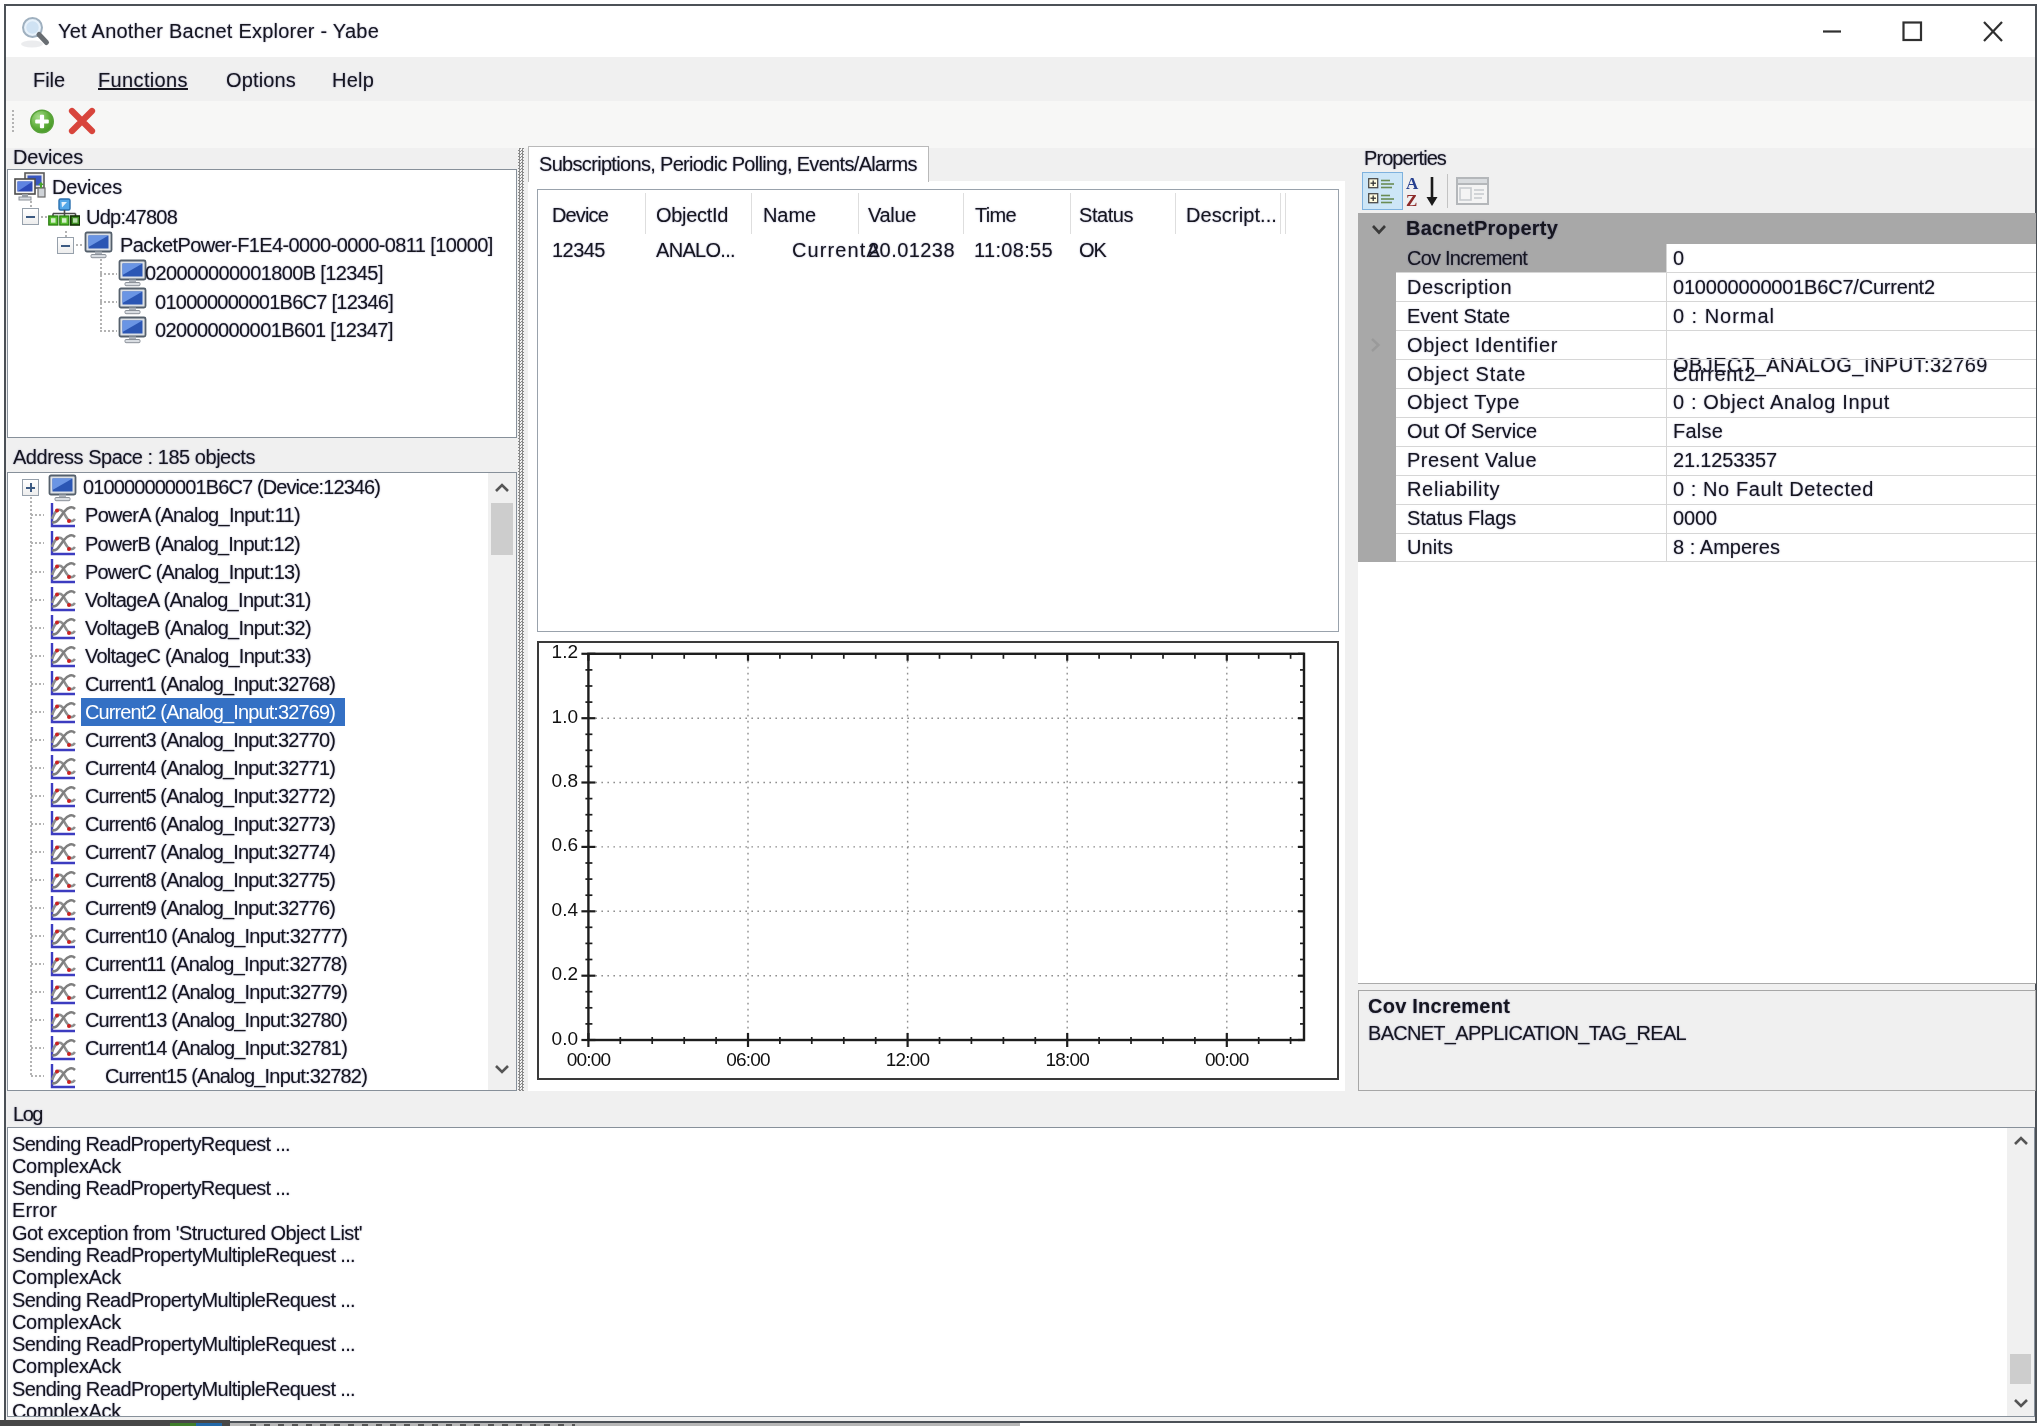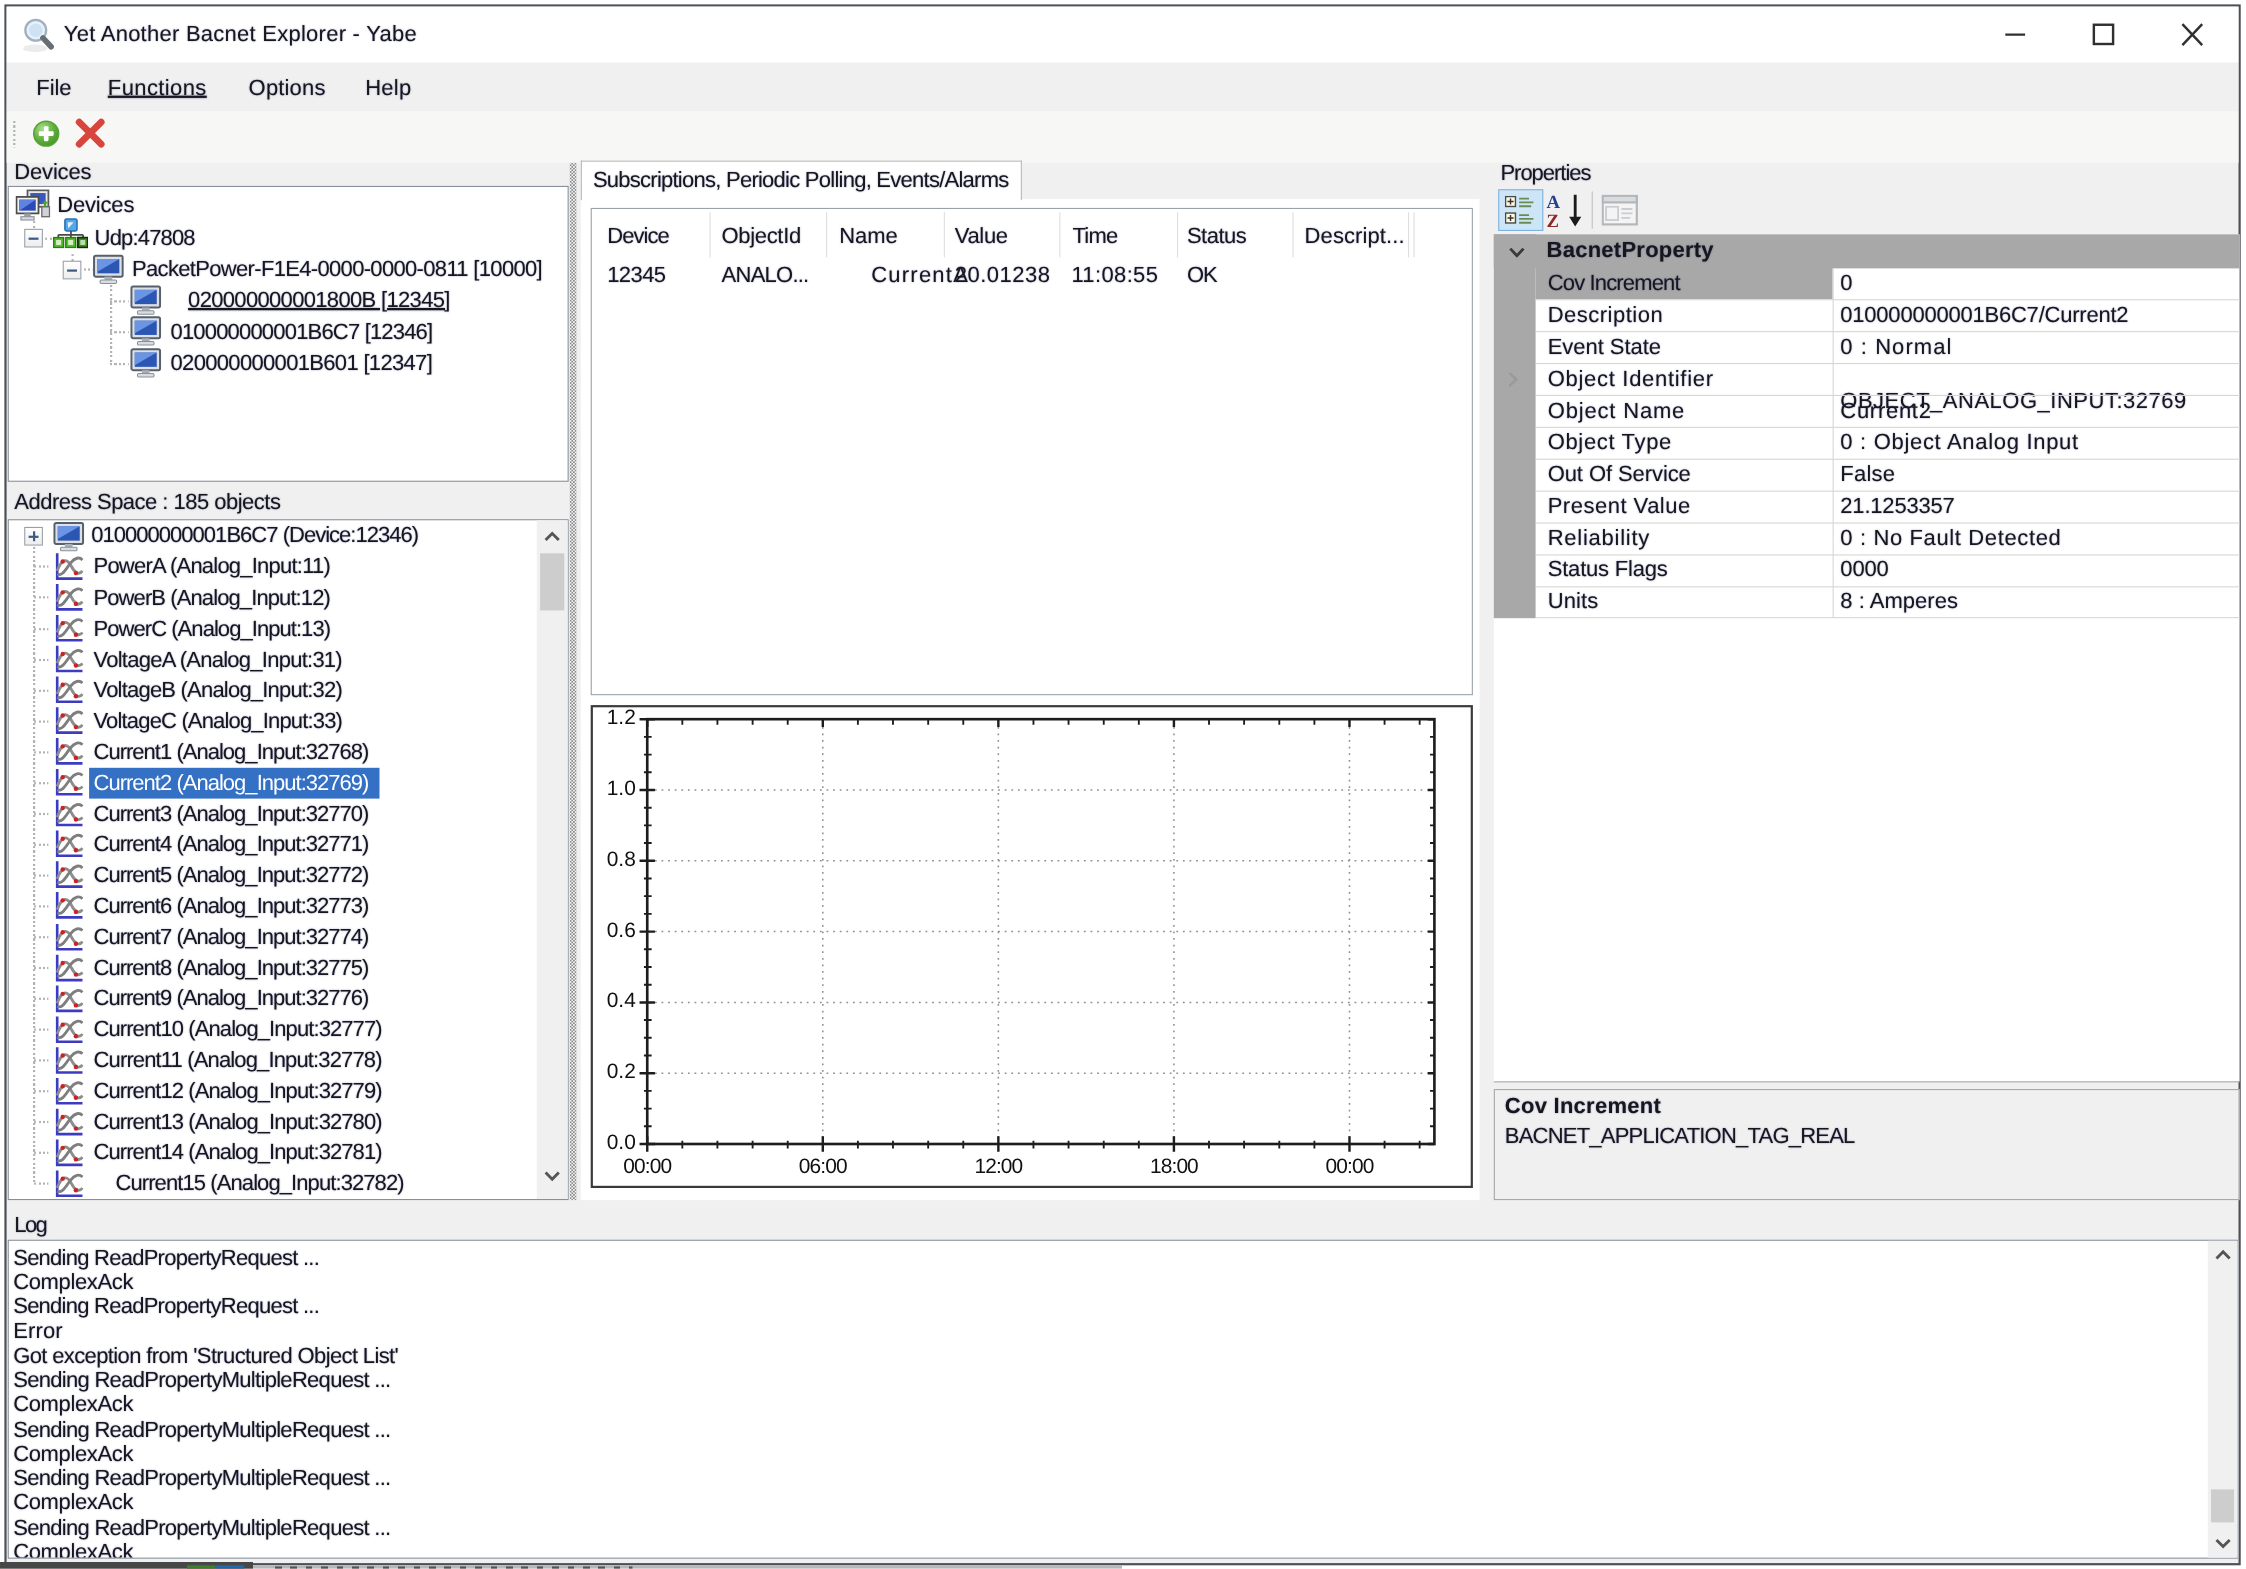--- a/index.html
+++ b/index.html
@@ -117,21 +117,21 @@
   </svg>
   <div class="t" style="left:120px;top:235px;letter-spacing:-0.61px;">PacketPower-F1E4-0000-0000-0811 [10000]</div>
 
   <svg class="abs" style="left:118px;top:259px;" width="30" height="28" viewBox="0 0 30 28">
     <rect x="1.5" y="1.5" width="26" height="19" rx="1.5" fill="#dde1e6" stroke="#55606c" stroke-width="1.8"></rect>
     <rect x="4.5" y="4.5" width="20" height="13" fill="#2b56b4"></rect>
     <path d="M4.5,4.5 L24.5,4.5 L4.5,16 Z" fill="#6a95e4"></path>
     <rect x="11" y="20.5" width="7" height="3" fill="#a8aeb6"></rect>
     <rect x="7" y="23.5" width="15" height="3.2" rx="1" fill="#d9dde2" stroke="#8b9199" stroke-width="1"></rect>
   </svg>
-  <div class="t" style="left:171px;top:263px;letter-spacing:-0.61px;text-decoration:underline;">020000000001800B [12345]</div>
+  <div class="t" style="left:145px;top:263px;letter-spacing:-0.61px;">020000000001800B [12345]</div>
   <svg class="abs" style="left:118px;top:287px;" width="30" height="28" viewBox="0 0 30 28">
     <rect x="1.5" y="1.5" width="26" height="19" rx="1.5" fill="#dde1e6" stroke="#55606c" stroke-width="1.8"></rect>
     <rect x="4.5" y="4.5" width="20" height="13" fill="#2b56b4"></rect>
     <path d="M4.5,4.5 L24.5,4.5 L4.5,16 Z" fill="#6a95e4"></path>
     <rect x="11" y="20.5" width="7" height="3" fill="#a8aeb6"></rect>
     <rect x="7" y="23.5" width="15" height="3.2" rx="1" fill="#d9dde2" stroke="#8b9199" stroke-width="1"></rect>
   </svg>
   <div class="t" style="left:155px;top:292px;letter-spacing:-0.74px;">010000000001B6C7 [12346]</div>
   <svg class="abs" style="left:118px;top:316px;" width="30" height="28" viewBox="0 0 30 28">
     <rect x="1.5" y="1.5" width="26" height="19" rx="1.5" fill="#dde1e6" stroke="#55606c" stroke-width="1.8"></rect>
@@ -581,21 +581,21 @@
 <div class="abs" style="left:1396px;top:272.4px;width:640px;height:1px;background:#d6d6d6;"></div>
 <div class="t" style="left:1407px;top:277px;letter-spacing:0.45px;">Description</div>
 <div class="t" style="left:1673px;top:277px;letter-spacing:-0.20px;">010000000001B6C7/Current2</div>
 <div class="abs" style="left:1396px;top:301.3px;width:640px;height:1px;background:#d6d6d6;"></div>
 <div class="t" style="left:1407px;top:306px;letter-spacing:-0.04px;">Event State</div>
 <div class="t" style="left:1673px;top:306px;letter-spacing:0.97px;">0 : Normal</div>
 <div class="abs" style="left:1396px;top:330.2px;width:640px;height:1px;background:#d6d6d6;"></div>
 <div class="t" style="left:1407px;top:335px;letter-spacing:0.64px;">Object Identifier</div>
 <div class="t" style="left:1673px;top:355px;letter-spacing:0.46px;">OBJECT_ANALOG_INPUT:32769</div>
 <div class="abs" style="left:1396px;top:359.1px;width:640px;height:1px;background:#d6d6d6;"></div>
-<div class="t" style="left:1407px;top:364px;letter-spacing:0.75px;">Object Name</div>
+<div class="t" style="left:1407px;top:364px;letter-spacing:0.75px;">Object State</div>
 <div class="t" style="left:1673px;top:364px;letter-spacing:0.65px;">Current2</div>
 <div class="abs" style="left:1396px;top:388.0px;width:640px;height:1px;background:#d6d6d6;"></div>
 <div class="t" style="left:1407px;top:392px;letter-spacing:0.60px;">Object Type</div>
 <div class="t" style="left:1673px;top:392px;letter-spacing:0.63px;">0 : Object Analog Input</div>
 <div class="abs" style="left:1396px;top:416.9px;width:640px;height:1px;background:#d6d6d6;"></div>
 <div class="t" style="left:1407px;top:421px;letter-spacing:-0.08px;">Out Of Service</div>
 <div class="t" style="left:1673px;top:421px;letter-spacing:0.22px;">False</div>
 <div class="abs" style="left:1396px;top:445.8px;width:640px;height:1px;background:#d6d6d6;"></div>
 <div class="t" style="left:1407px;top:450px;letter-spacing:0.45px;">Present Value</div>
 <div class="t" style="left:1673px;top:450px;letter-spacing:-0.17px;">21.1253357</div>

